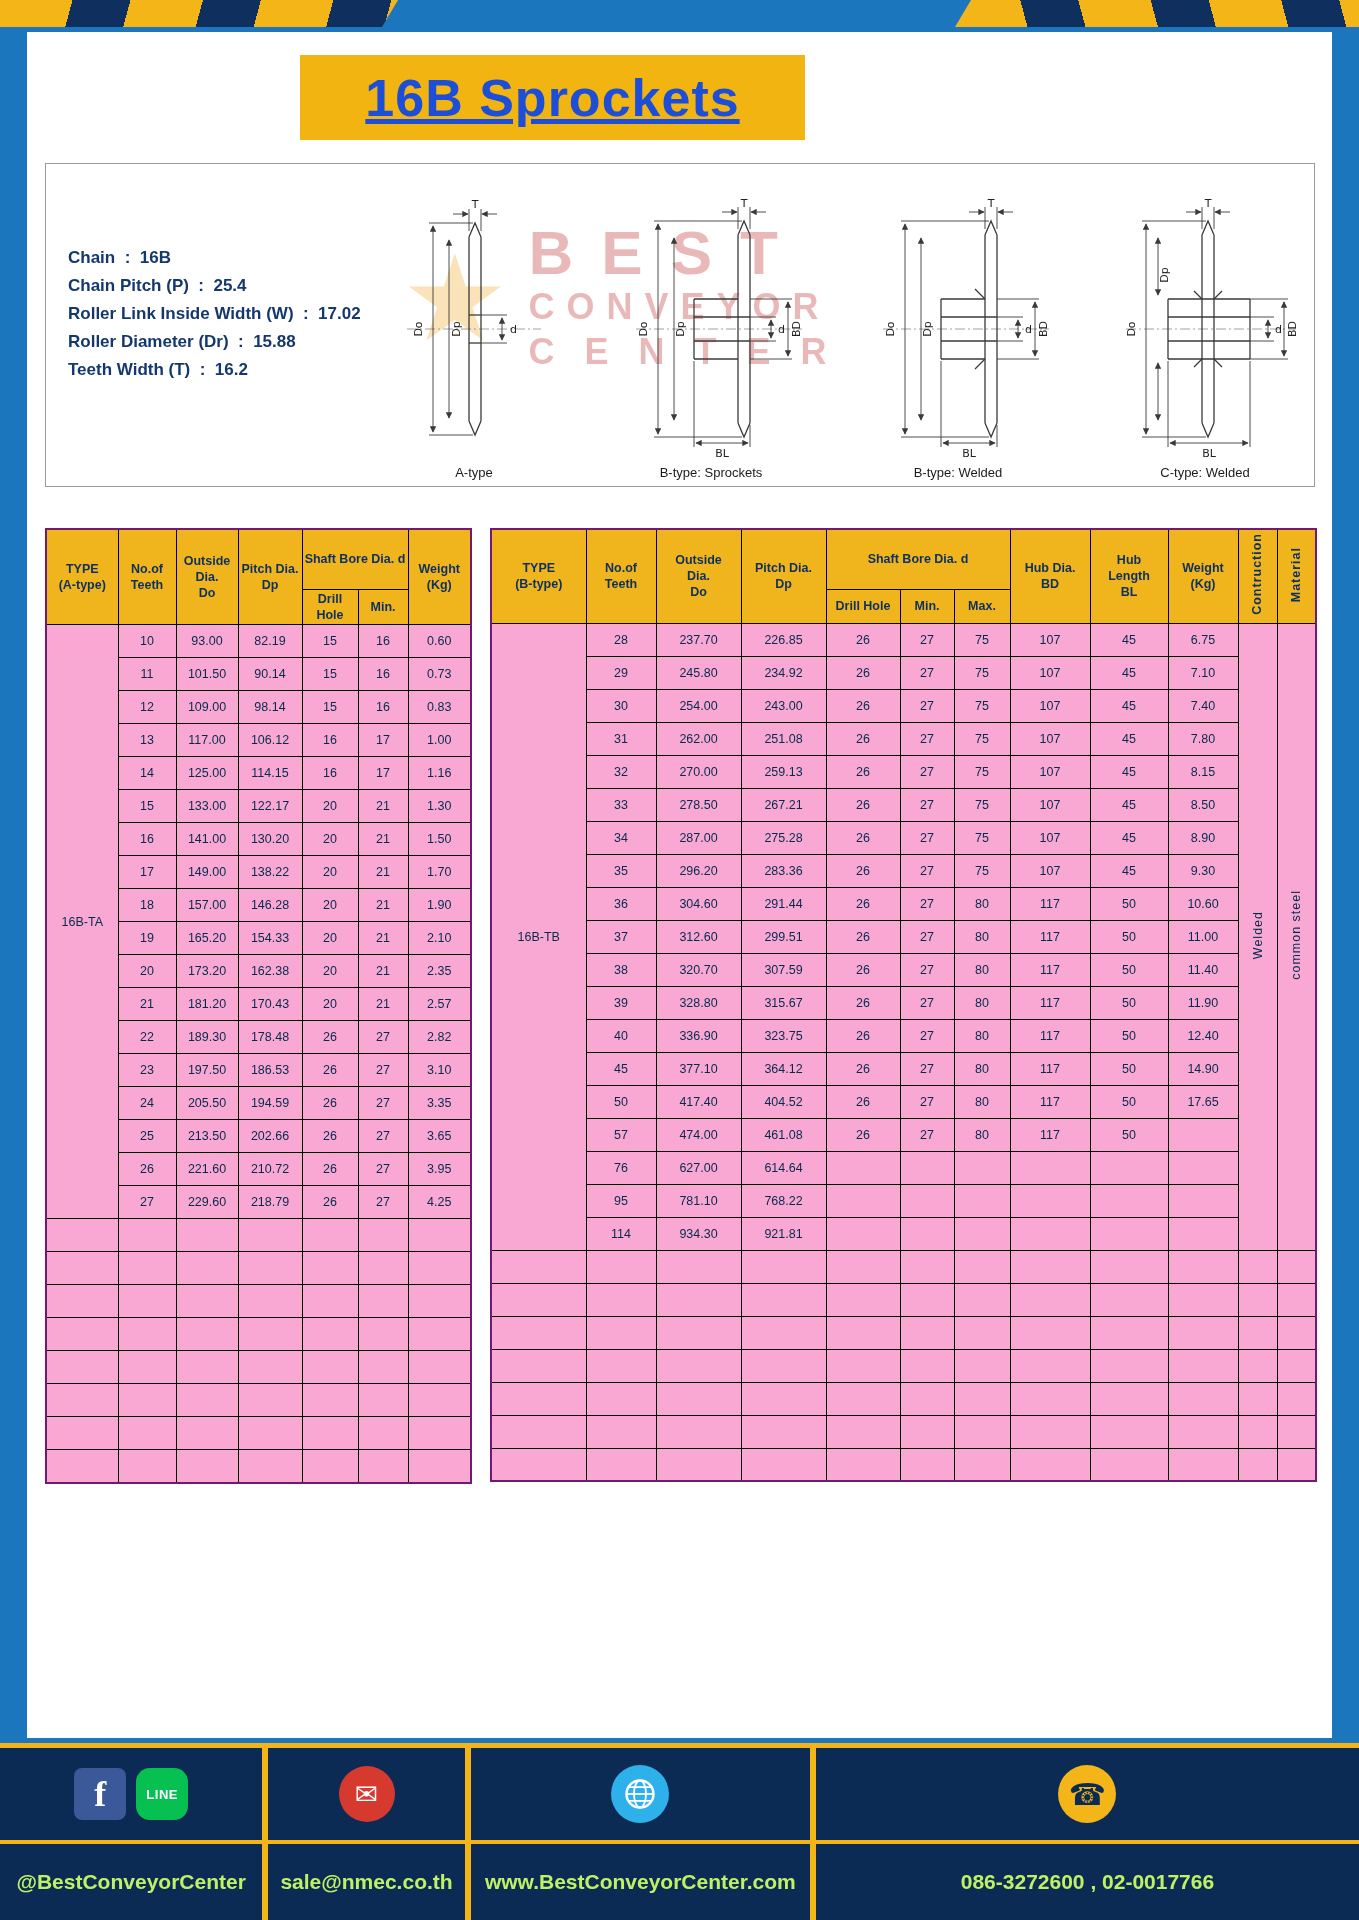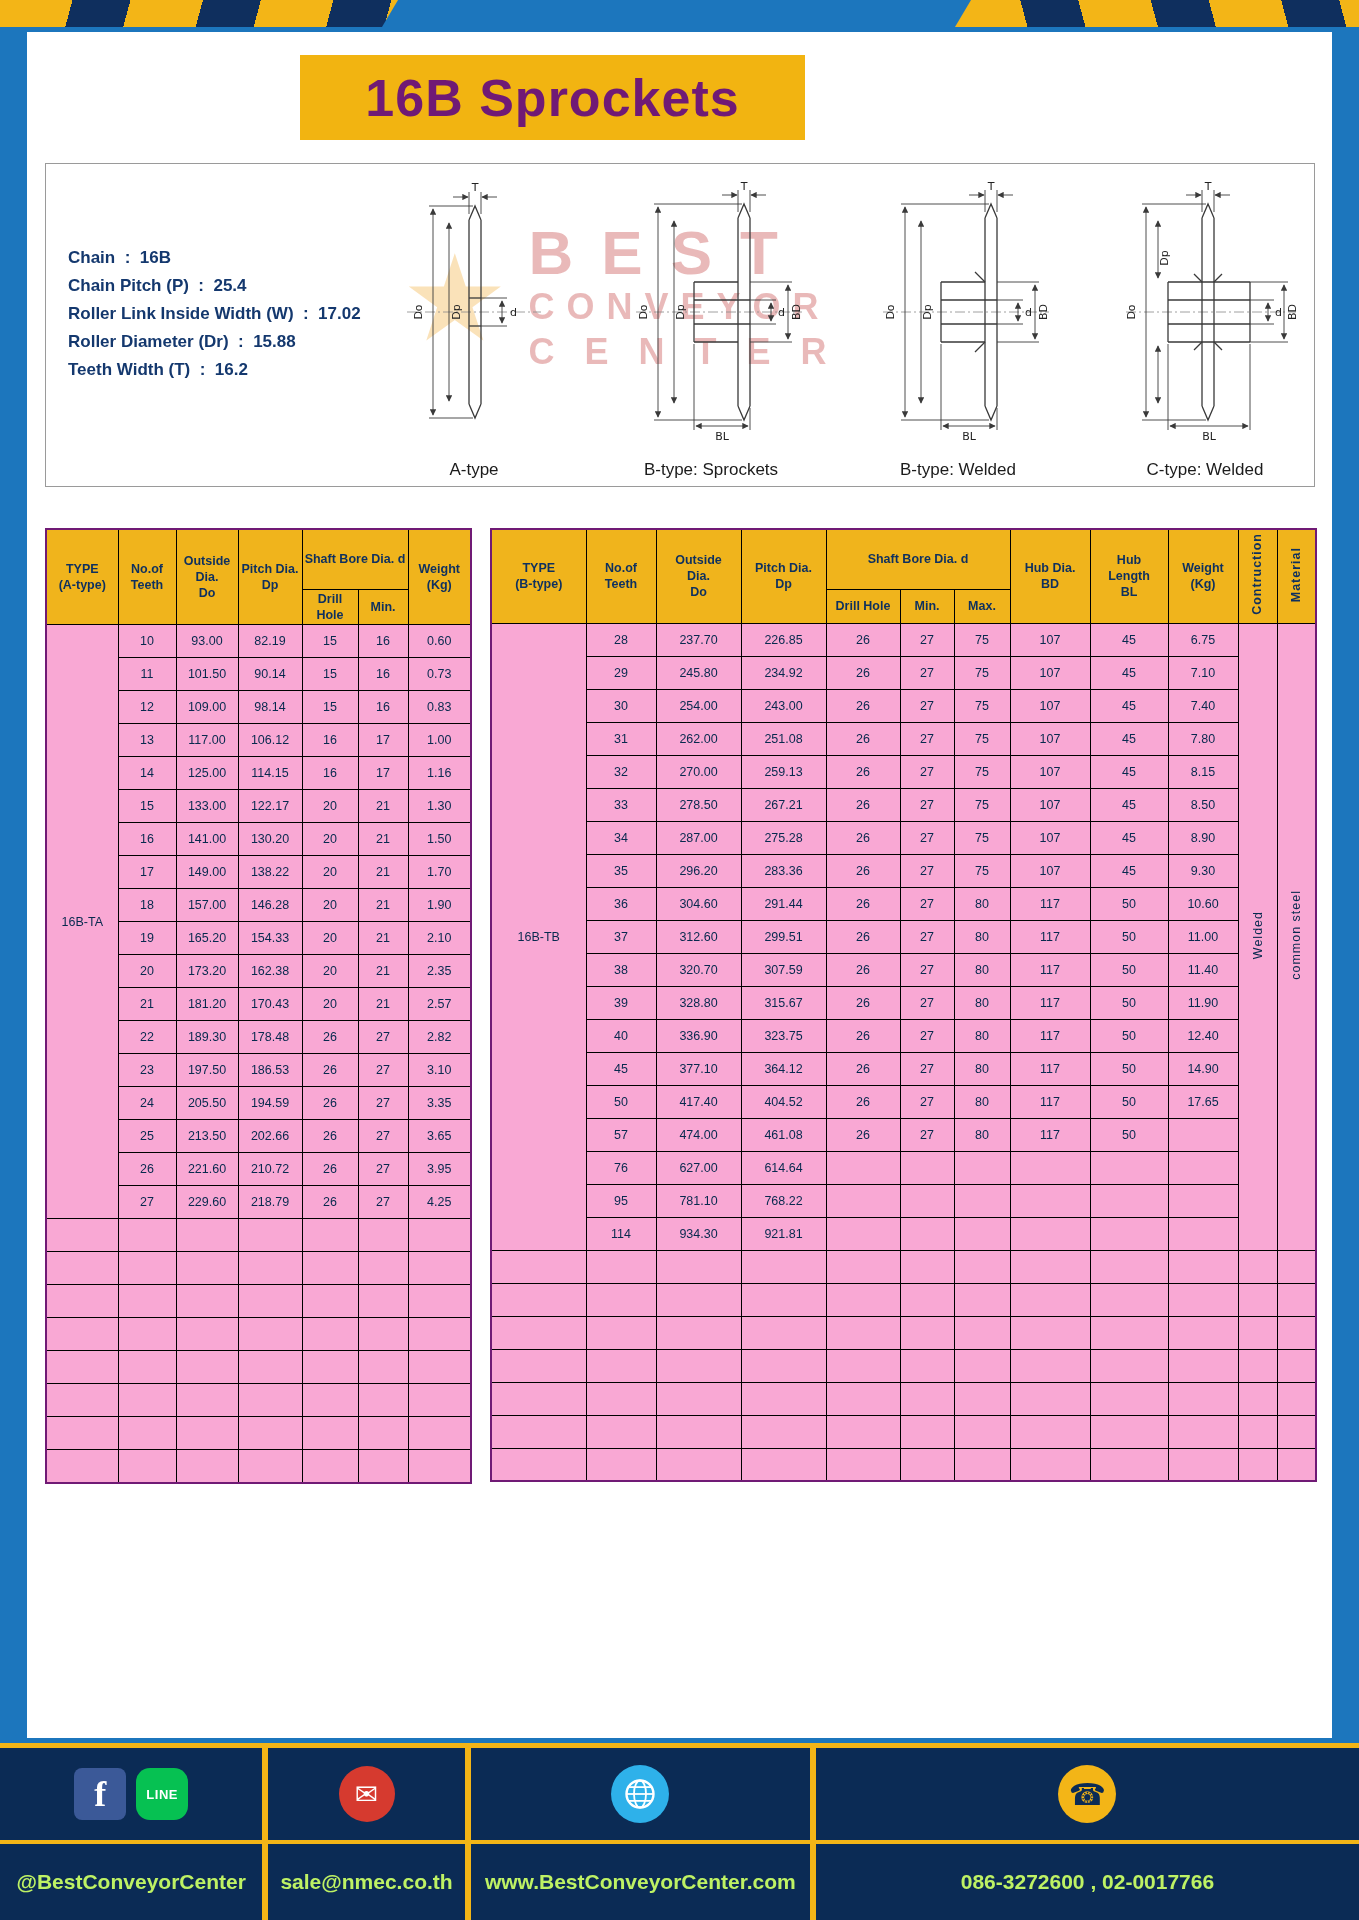--- a/index.html
+++ b/index.html
@@ -14,40 +14,40 @@
     background: repeating-linear-gradient(105deg, #f3b517 0 70px, #0f2f5e 70px 126px);
     clip-path: polygon(0 0, 100% 0, calc(100% - 16px) 100%, 0 100%); }
   .stripe-right { right: 0; width: 404px;
     background: repeating-linear-gradient(75deg, #f3b517 0 70px, #0f2f5e 70px 126px);
     clip-path: polygon(16px 0, 100% 0, 100% 100%, 0 100%); }
 
   .card { position: absolute; left: 27px; top: 32px; width: 1305px; height: 1706px; background: #fff; z-index: 1; }
 
   .banner { position: absolute; left: 273px; top: 23px; width: 505px; height: 85px;
     background: #f2b411; display: flex; align-items: center; justify-content: center; }
-  .banner h1 { margin: 14px; font-size: 52px; font-weight: 700; color: #701a75; letter-spacing: 1px; }
+  .banner h1 { margin: 14px; font-size: 52px; font-weight: 700; color: #1d4ed8; letter-spacing: 1px; text-decoration: underline; }
 
   .info-box { position: absolute; left: 18px; top: 131px; width: 1270px; height: 324px;
     border: 1px solid #9a9a9a; background: #fff; }
   .specs { position: absolute; left: 22px; top: 80px; z-index: 2; }
   .spec-line { font-size: 17px; font-weight: 700; color: #14386e; line-height: 28px; white-space: pre; }
 
   .watermark { position: absolute; left: 355px; top: 58px; display: flex; align-items: center; gap: 20px;
     opacity: 0.30; z-index: 0; pointer-events: none; }
   .wm-star { font-size: 120px; color: #f0a01c; line-height: 1; }
   .wm-text { color: #b91c1c; font-weight: 700; }
   .wm-l1 { font-size: 62px; letter-spacing: 28px; line-height: 1; }
   .wm-l2 { font-size: 36px; letter-spacing: 12px; line-height: 1.25; }
   .wm-l3 { font-size: 36px; letter-spacing: 30px; line-height: 1.25; }
 
   .diagrams { position: absolute; left: 335px; top: 12px; right: 6px; bottom: 6px;
     display: flex; justify-content: space-between; align-items: flex-end; z-index: 1; padding: 0 8px; }
   .fig { display: flex; flex-direction: column; align-items: center; }
   .fig svg { display: block; }
-  .caption { font-size: 17px; color: #1b1b1b; margin-top: 18px; }
+  .caption { font-size: 13px; color: #1b1b1b; margin-top: 6px; }
   .ln  { stroke: #3a3a3a; fill: none; stroke-width: 1.3; }
   .cl  { stroke: #888; stroke-width: 0.8; stroke-dasharray: 10 3 2 3; }
   .dim, .dml { stroke: #3a3a3a; stroke-width: 0.9; fill: none; }
   .fig text { font-family: "DejaVu Sans", sans-serif; font-size: 11px; fill: #222; }
 
   .tables { position: absolute; left: 18px; top: 483px; width: 1270px; height: 956px; }
   .tbl { position: absolute; top: 13px; border-collapse: collapse; table-layout: fixed;
     background: #f9a8d4; border: 2px solid #701a75; }
   #tableA { left: 0; width: 425px; }
   #tableB { left: 445px; width: 825px; }

